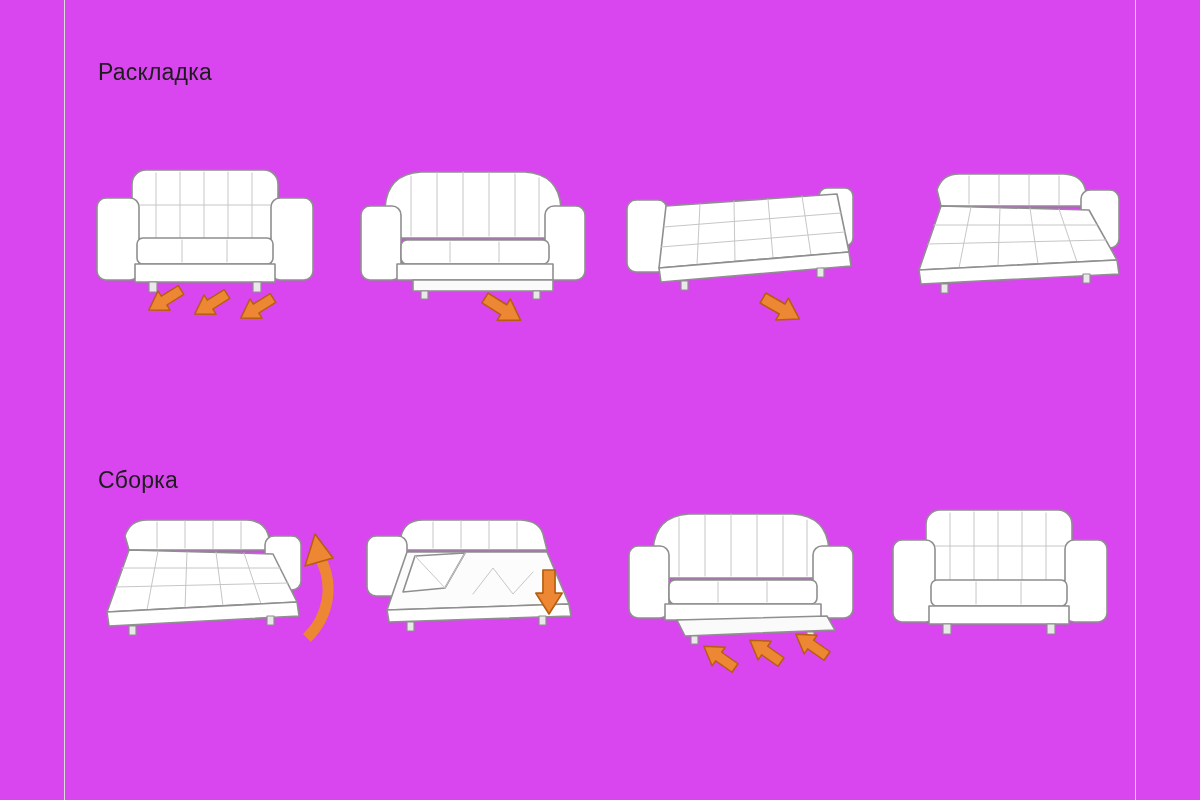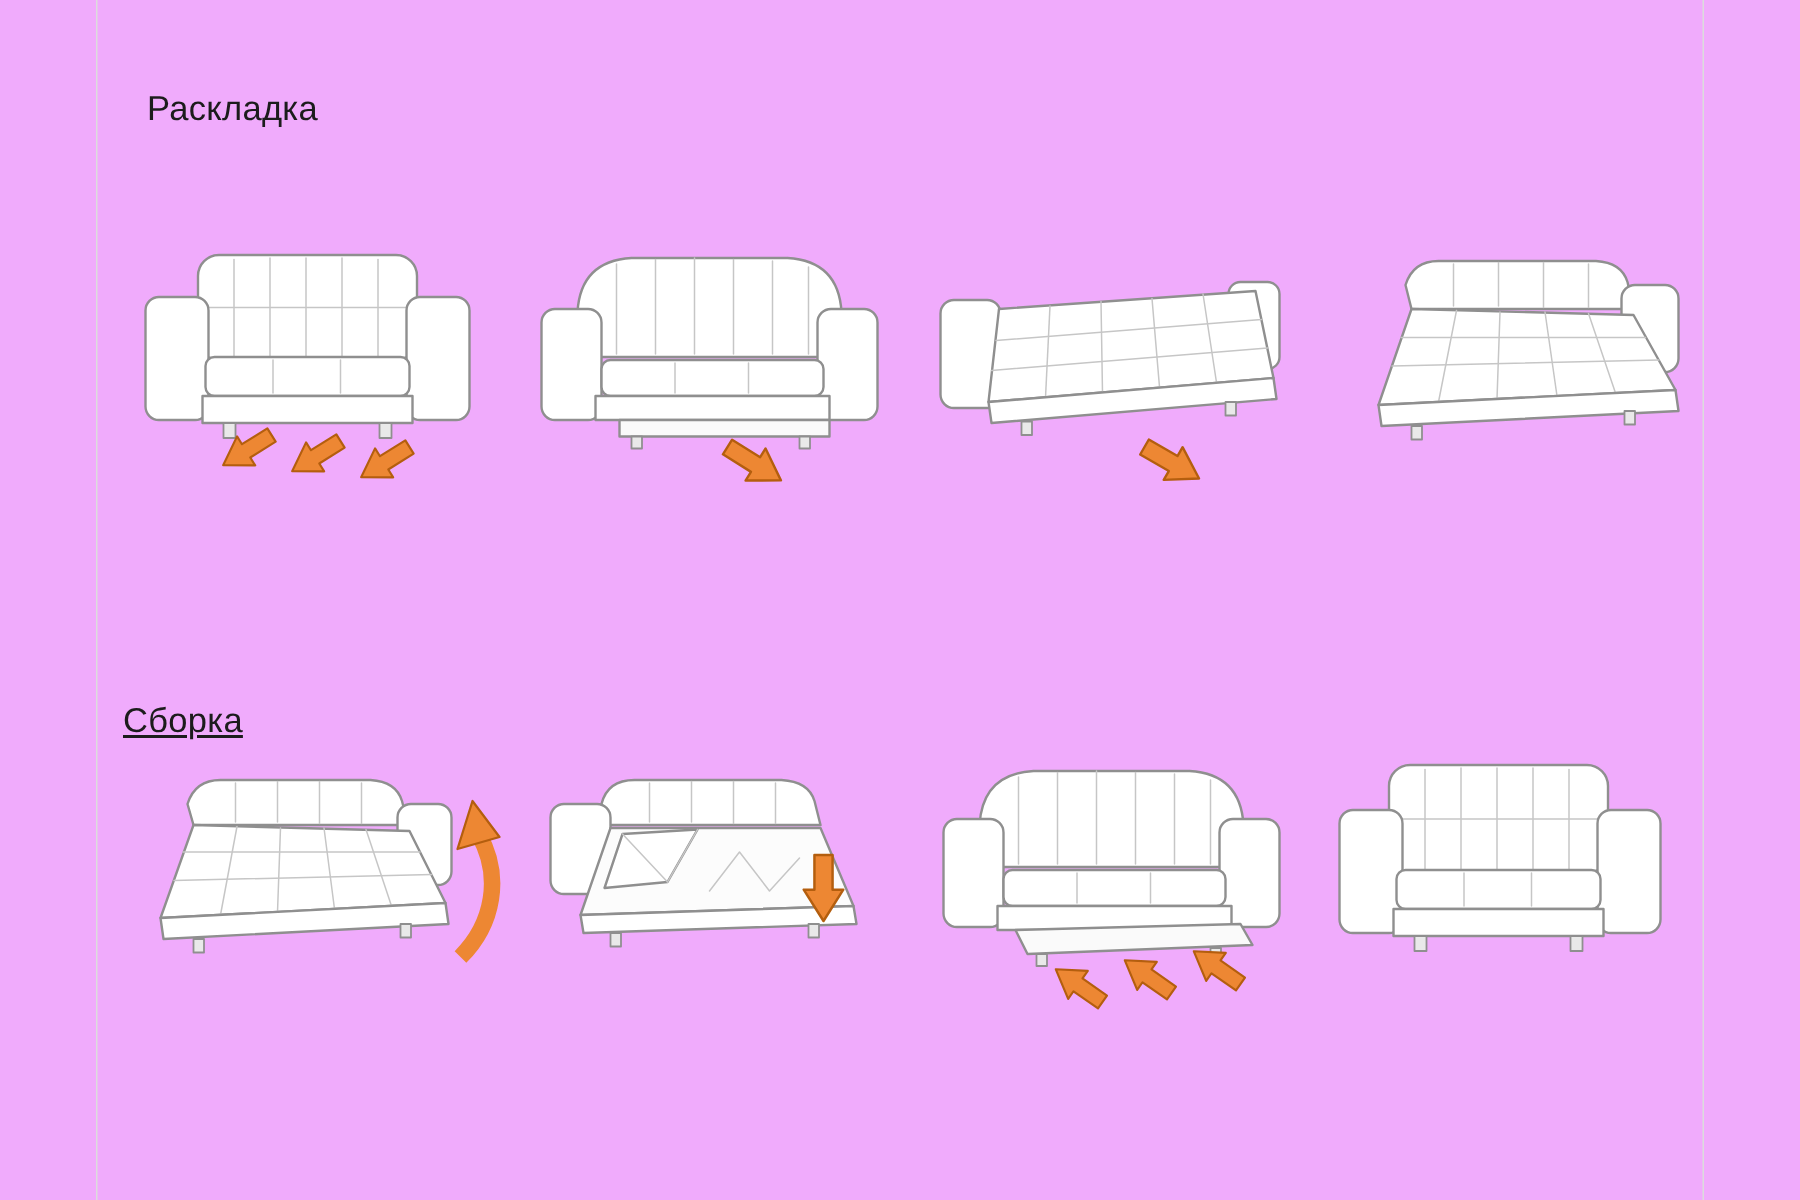--- a/index.html
+++ b/index.html
@@ -1,27 +1,27 @@
 <!DOCTYPE html>
 <html><head>
 <meta charset="utf-8">
 <style>
   html,body{margin:0;padding:0;background:#ffffff;}
   .page{
-    position:relative;width:1200px;height:800px;background:#f0abfc;
+    position:relative;width:1200px;height:800px;background:#d946ef;
     font-family:"Liberation Sans", sans-serif;overflow:hidden;
   }
   .edge-line{position:absolute;top:0;bottom:0;width:1px;background:#dcdcdc;}
   .edge-line.left{left:64px;}
   .edge-line.right{right:64px;}
   .section-title{
     position:absolute;font-size:23px;color:#1c1c1c;font-weight:400;letter-spacing:.2px;
   }
   #title-unfold{left:98px;top:40px;}
-  #title-fold{left:82px;top:448px;text-decoration:underline;}
+  #title-fold{left:98px;top:448px;}
   .steps-row{position:absolute;left:75px;width:1060px;display:flex;gap:8px;}
   #row-unfold{top:148px;}
   #row-fold{top:492px;}
   .step-fig{width:260px;height:200px;margin:0;flex:0 0 260px;}
   .step-fig svg{display:block;width:260px;height:200px;}
   .outline{stroke:#8f8f8f;stroke-width:1.6;fill:#ffffff;stroke-linejoin:round;stroke-linecap:round;}
   .quilt{stroke:#c6c6c6;stroke-width:1;fill:none;}
   .leg{fill:#e9e9e9;stroke:#8f8f8f;stroke-width:1.2;}
   .arrow{fill:#ED8733;stroke:#B45E0E;stroke-width:1.5;stroke-linejoin:round;}
 </style>

